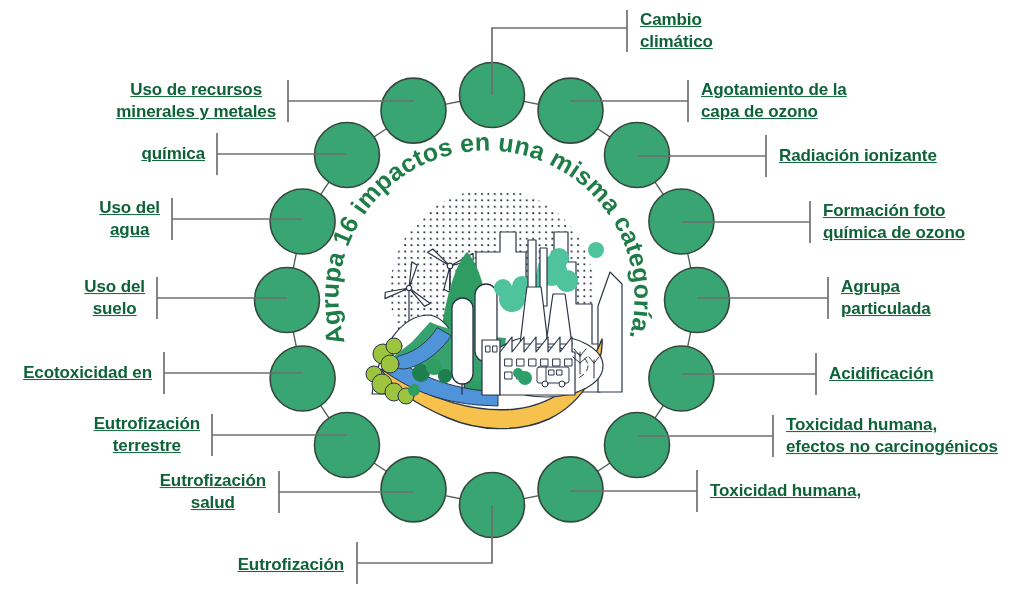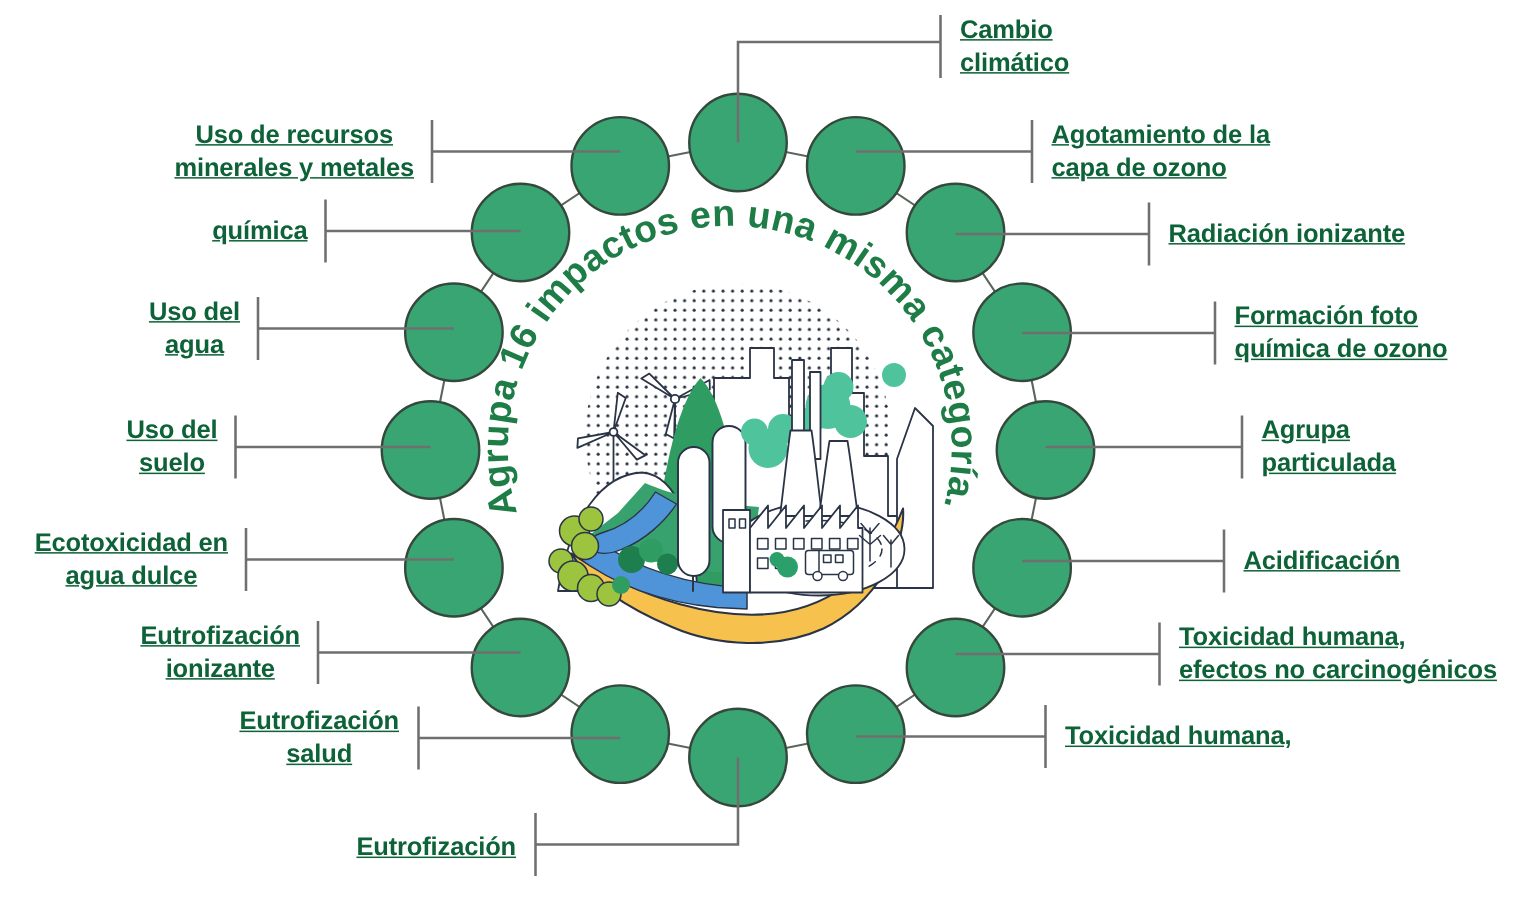--- a/index.html
+++ b/index.html
@@ -279,25 +279,24 @@
   </div>
   <div class="label left-side" style="right:680px;top:565px">
     <span>Eutrofización</span>
   </div>
   <div class="label left-side" style="right:758px;top:492px">
     <span>Eutrofización</span>
     <span>salud</span>
   </div>
   <div class="label left-side" style="right:824px;top:435px">
     <span>Eutrofización</span>
-    <span>ionizante</span>
+    <span>terrestre</span>
   </div>
   <div class="label left-side" style="right:872px;top:373px">
     <span>Ecotoxicidad en</span>
-    <span>agua dulce</span>
   </div>
   <div class="label left-side" style="right:879px;top:298px">
     <span>Uso del</span>
     <span>suelo</span>
   </div>
   <div class="label left-side" style="right:864px;top:219px">
     <span>Uso del</span>
     <span>agua</span>
   </div>
   <div class="label left-side" style="right:819px;top:154px">

